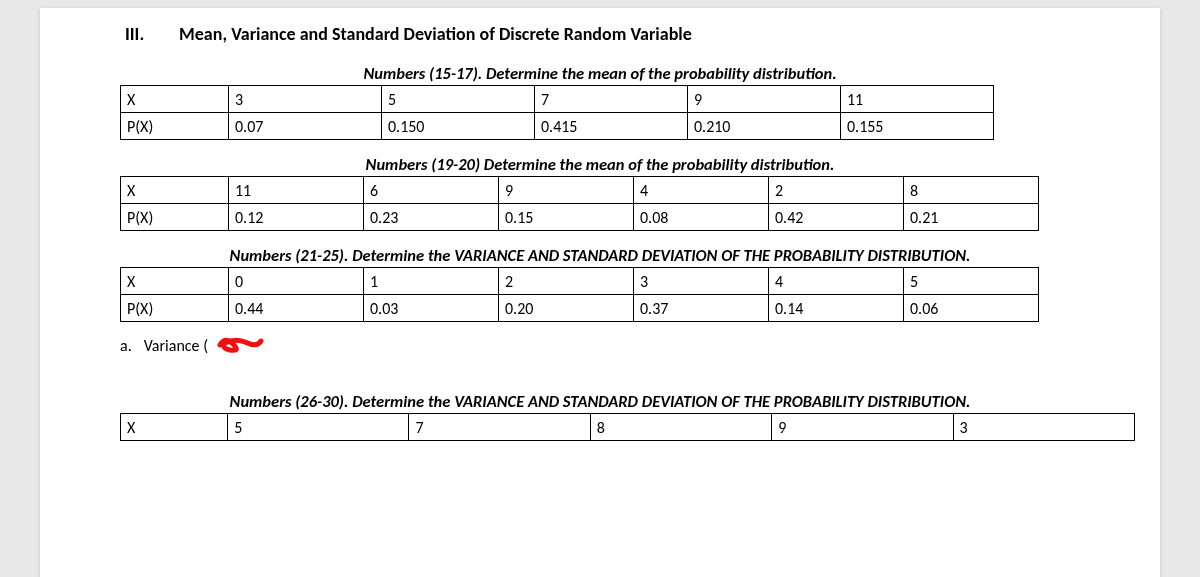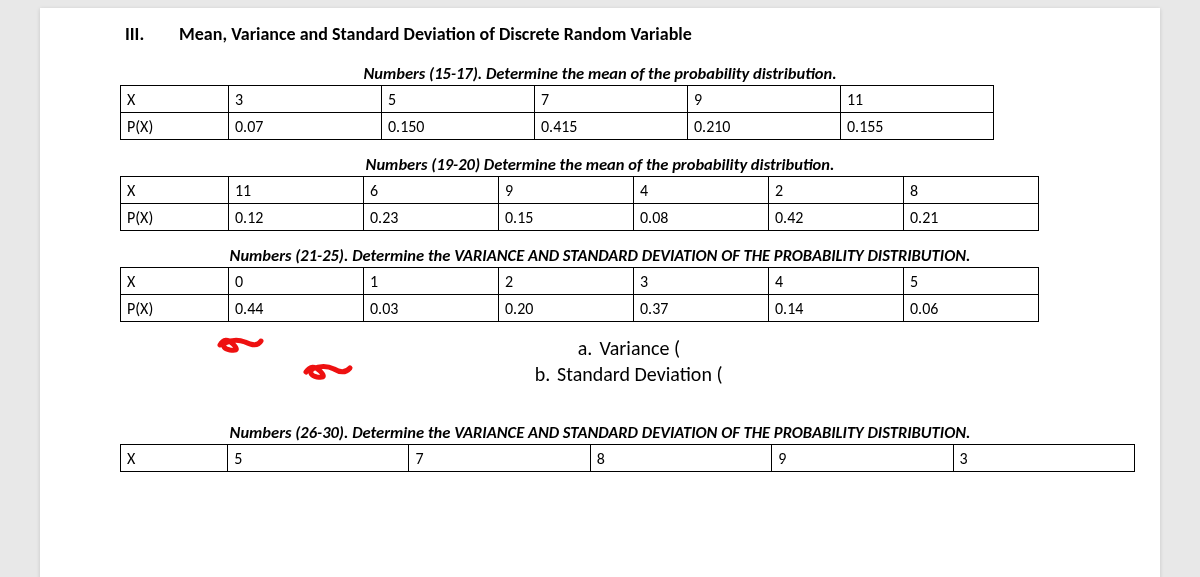--- a/index.html
+++ b/index.html
@@ -45,22 +45,21 @@
     border: 1px solid #000;
     padding: 2px 6px;
     height: 22px;
   }
   .t6 td { width: 140px; }
   .t7 td { width: 122px; }
   .t5 td { width: 170px; }
   .lbl { width: 95px !important; }
   .answers {
     margin: 4px 0 14px 55px;
-    font-size: 20px;
-    text-align: center;
+    font-size: 16px;
   }
   .answers .row { margin: 2px 0; position: relative; }
   .letter { display: inline-block; width: 20px; }
   .scribble {
     position: absolute;
     pointer-events: none;
   }
   .scribble svg { display: block; }
 </style>
 </head>
@@ -146,29 +145,20 @@
   <div class="answers">
     <div class="row">
       <span class="letter">a.</span>
       <span>Variance (</span>
       <span class="scribble" style="left:95px; top:-2px;">
         <svg width="50" height="22" viewBox="0 0 50 22">
           <path d="M5 11 Q10 2 18 10 Q26 18 15 16 Q6 14 10 9 Q20 4 30 8 Q42 14 46 7" stroke="#e11" stroke-width="5" fill="none" stroke-linecap="round"></path>
         </svg>
       </span>
     </div>
-    <div class="row">
-      <span class="letter">b.</span>
-      <span>Standard Deviation (</span>
-      <span class="scribble" style="left:180px; top:-2px;">
-        <svg width="55" height="22" viewBox="0 0 55 22">
-          <path d="M6 12 Q12 3 20 11 Q28 19 17 17 Q8 15 12 9 Q24 4 34 9 Q44 15 50 8" stroke="#e11" stroke-width="5" fill="none" stroke-linecap="round"></path>
-        </svg>
-      </span>
-    </div>
   </div>
 
   <div class="prompt" style="margin-top:36px;">Numbers (26-30). Determine the VARIANCE AND STANDARD DEVIATION OF THE PROBABILITY DISTRIBUTION.</div>
   <table class="dist t5">
     <tbody>
         <tr>
       <td class="lbl">X</td>
       <td>5</td>
       <td>7</td>
       <td>8</td>

